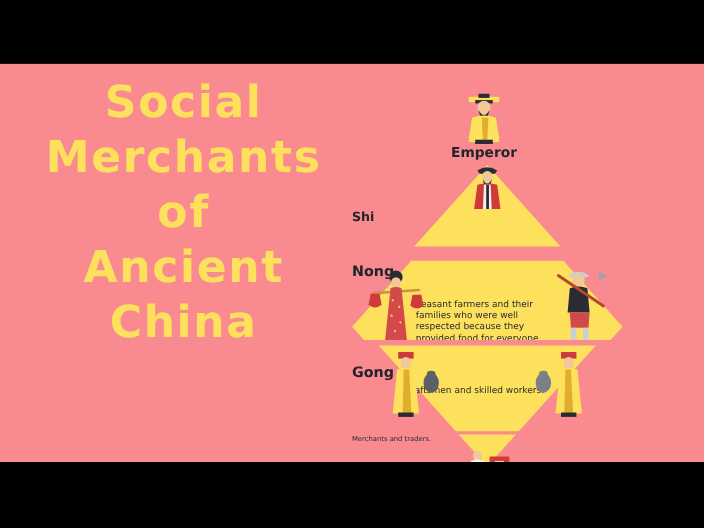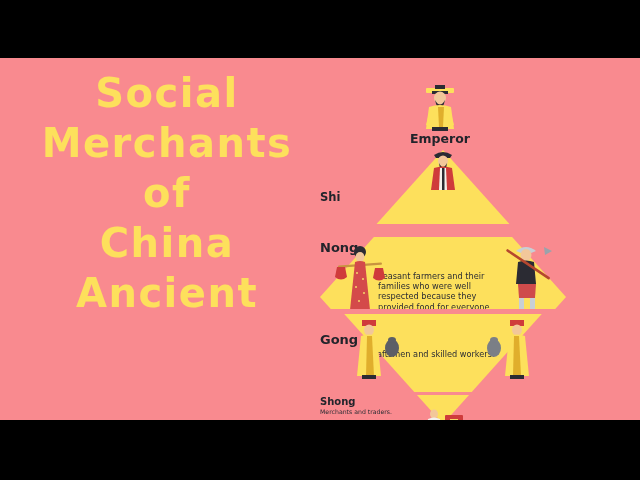--- a/index.html
+++ b/index.html
@@ -197,22 +197,22 @@
 <div id="stage">
 
   <div class="letterbox top"></div>
 
   <div id="slide">
 
     <div id="title-block">
       <span class="tline">Social</span>
       <span class="tline">Merchants</span>
       <span class="tline">of</span>
+      <span class="tline">Ancient</span>
       <span class="tline">China</span>
-      <span class="tline">Ancient</span>
     </div>
 
     <div id="emperor-block">
       <span class="fig-row">
         <svg width="44" height="46" viewBox="0 0 44 46" style="position:absolute;left:73px;top:0;">
           <rect x="8" y="3" width="28" height="5" rx="1" fill="#FDE05C"></rect>
           <rect x="17" y="0" width="10" height="4" fill="#2b2b33"></rect>
           <rect x="14" y="6" width="16" height="3" fill="#2b2b33"></rect>
           <ellipse cx="22" cy="13" rx="6" ry="6.5" fill="#f2c79a"></ellipse>
           <path d="M17 15 q5 9 10 0 q-2 9 -5 9 q-3 0 -5 -9 z" fill="#2b2b33"></path>
@@ -309,21 +309,20 @@
             <ellipse cx="8" cy="30" rx="7" ry="9" fill="#7b7f86"></ellipse>
             <ellipse cx="8" cy="22" rx="4" ry="3" fill="#7b7f86"></ellipse>
             <rect x="24" y="57" width="14" height="4" fill="#2b2b33"></rect>
           </svg>
         </span>
       </div>
 
       <div class="band" id="band-shong">
         <div class="shape"></div>
         <div class="band-content t-shong" style="padding-top:1px;">
-          <span class="tier-name">Shong</span>
           <span class="tier-desc">Merchants and traders.</span>
         </div>
       </div>
 
       <span class="figure" style="left:100px;top:258px;">
         <svg width="52" height="32" viewBox="0 0 52 32">
           <ellipse cx="14" cy="6" rx="4" ry="4.5" fill="#f2c79a"></ellipse>
           <path d="M8 11 q6 -3 12 0 l2 18 l-16 0 z" fill="#f3f1ec"></path>
           <rect x="10" y="28" width="8" height="4" fill="#2b2b33"></rect>
           <rect x="25" y="7" width="18" height="15" rx="1" fill="#cf3b3b"></rect>

